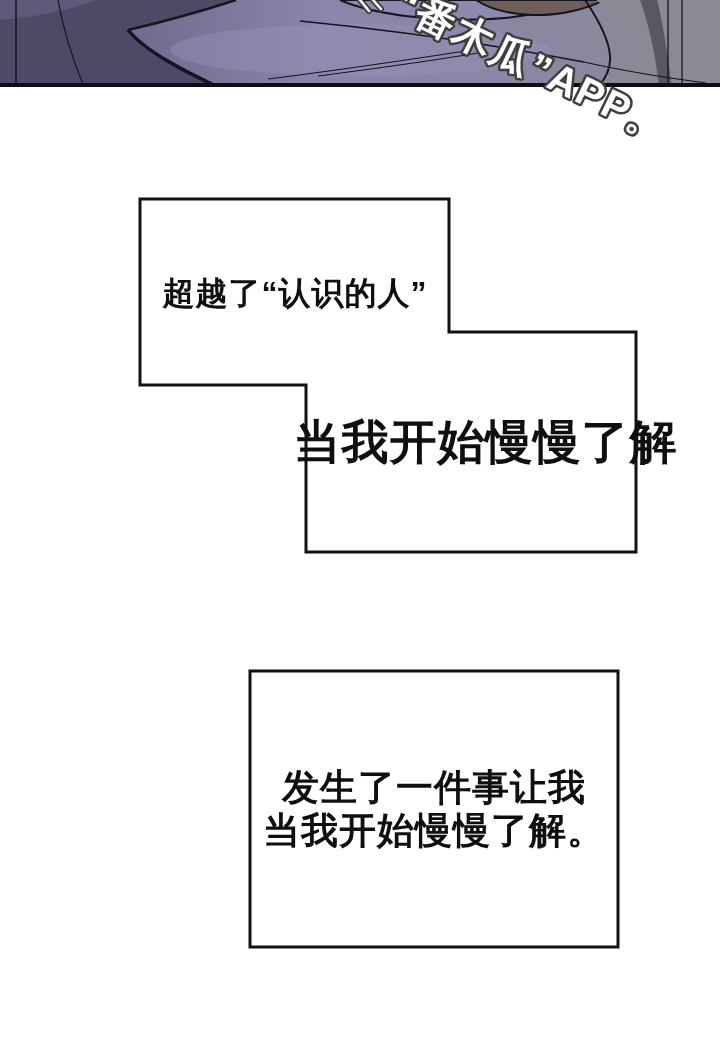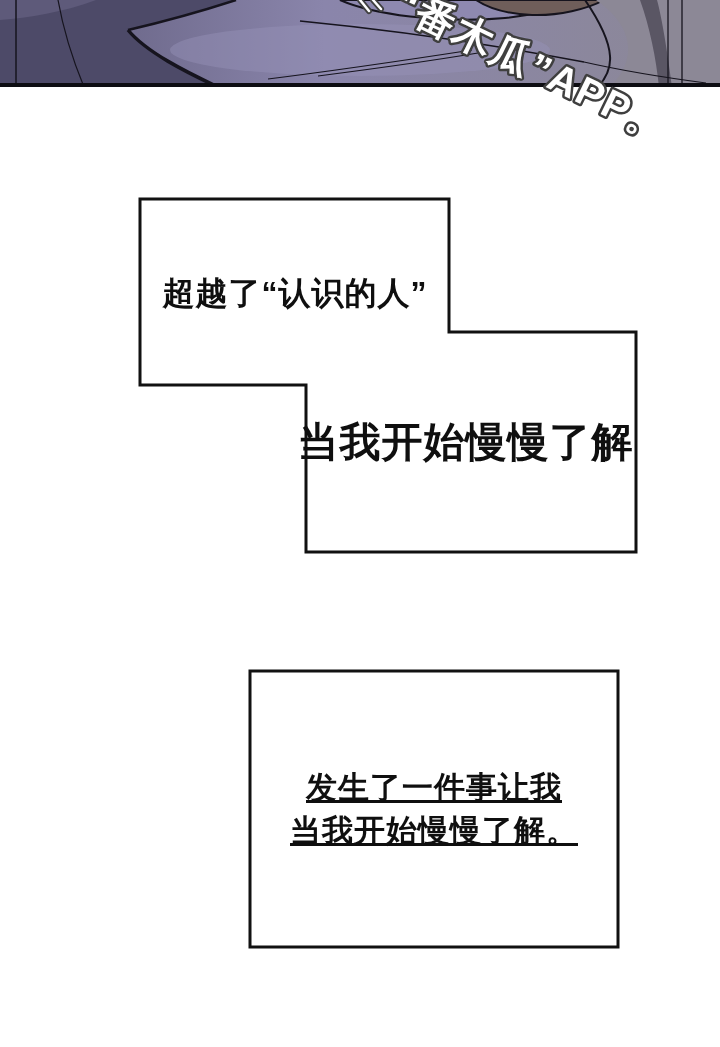--- a/index.html
+++ b/index.html
@@ -7,22 +7,22 @@
     position:relative;width:720px;height:1047px;overflow:hidden;
     background:#ffffff;font-family:"Liberation Sans",sans-serif;
   }
   .layer{position:absolute;left:0;top:0;}
   .bubble-text{
     position:absolute;display:flex;flex-direction:column;
     align-items:center;justify-content:center;text-align:center;
     font-weight:700;color:#0f0f0f;letter-spacing:1px;white-space:nowrap;
   }
   #text-box-1{left:140px;top:199px;width:310px;height:187px;font-size:32px;line-height:44px;}
-  #text-box-2{left:306px;top:332px;width:319px;height:220px;font-size:41px;line-height:42px;}
-  #text-box-3{left:250px;top:671px;width:368px;height:276px;font-size:31px;line-height:43px;text-decoration:underline;}
+  #text-box-2{left:306px;top:332px;width:319px;height:220px;font-size:47px;line-height:42px;padding-left:20px;}
+  #text-box-3{left:250px;top:671px;width:368px;height:276px;font-size:37px;line-height:43px;}
   .line{display:block;}
 </style>
 </head>
 <body>
 
 <div class="page">
 
   <svg class="layer" width="720" height="165" viewBox="0 0 720 165">
     <defs>
       <clipPath id="panelClip">

